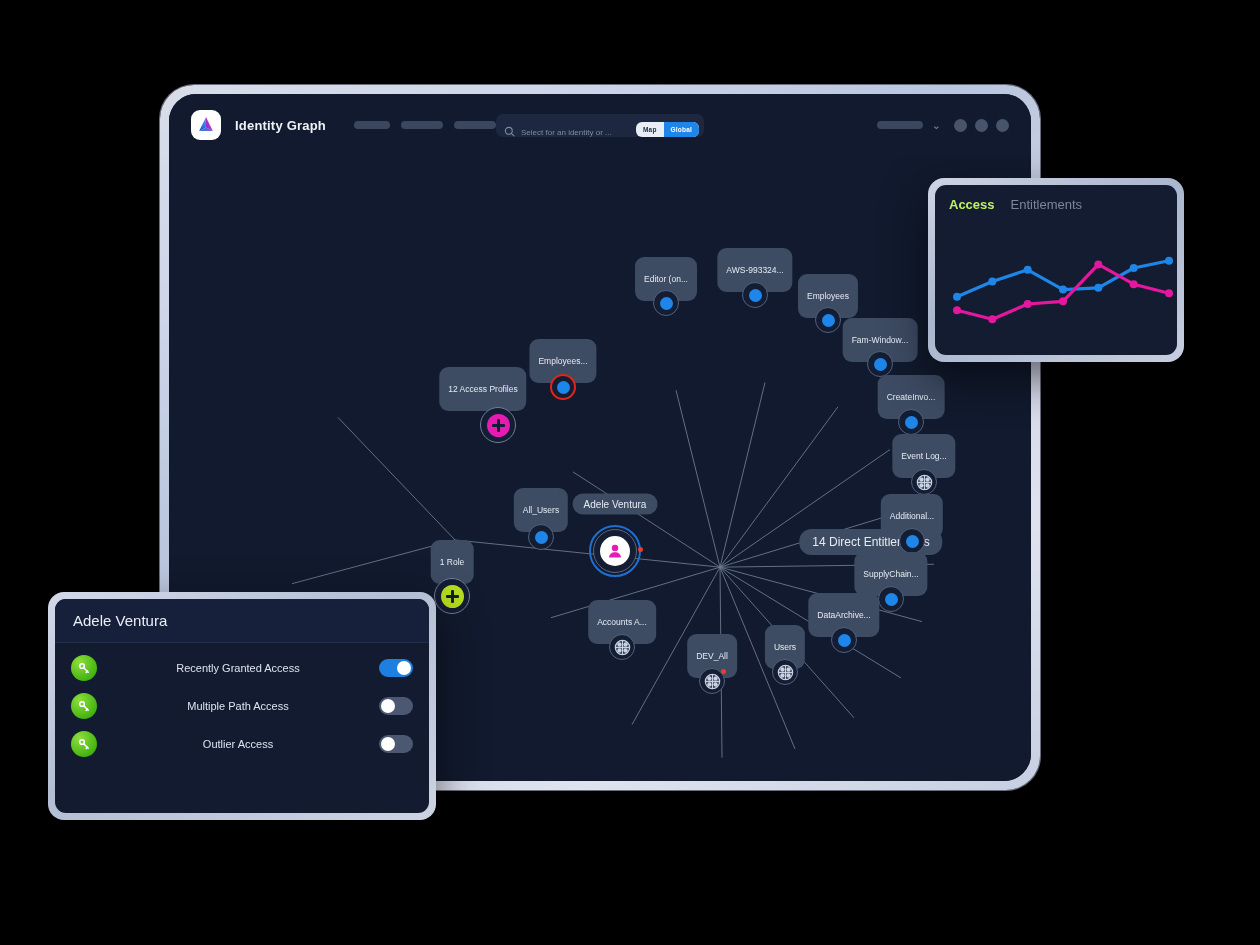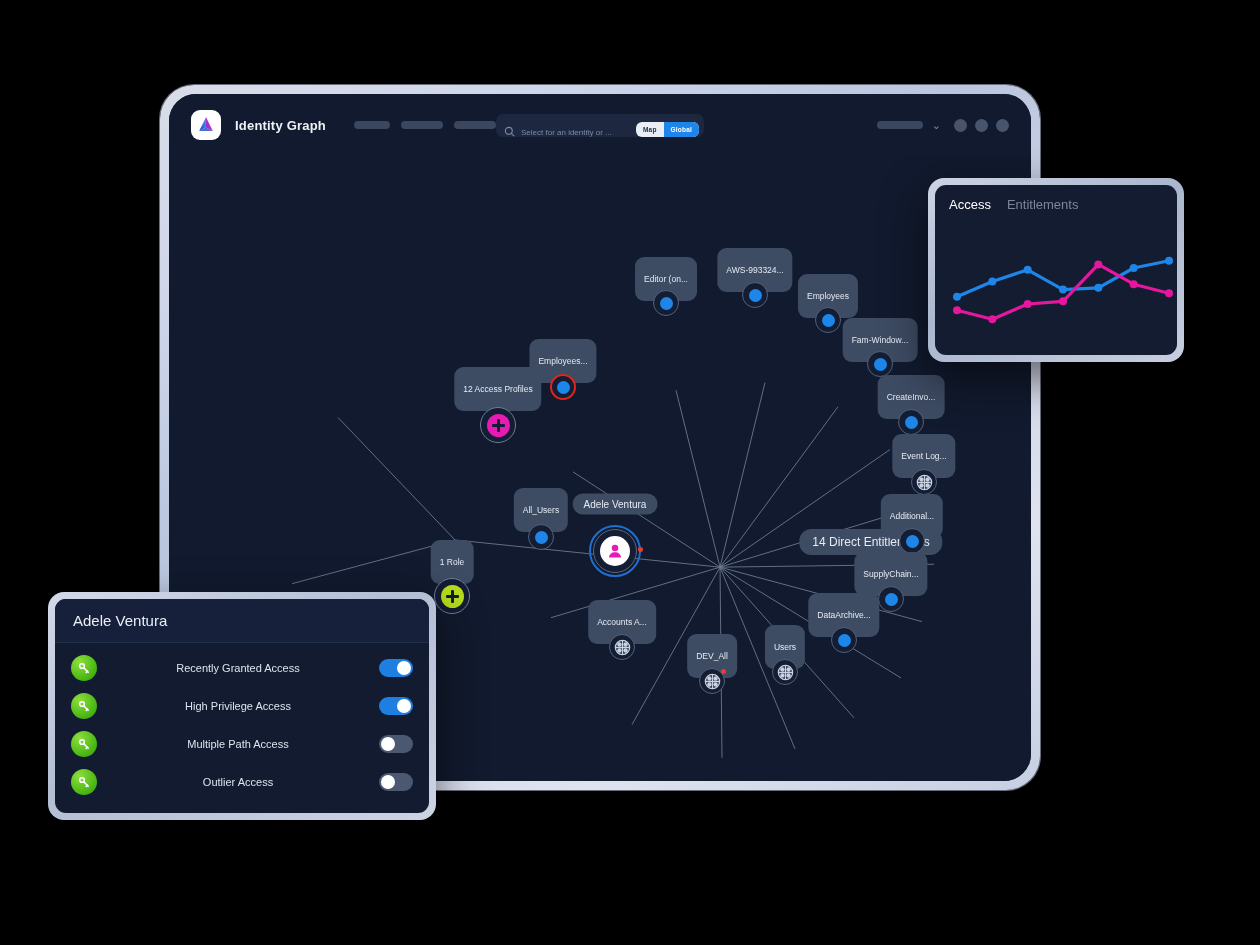--- a/index.html
+++ b/index.html
@@ -116,21 +116,21 @@
     background: linear-gradient(150deg,#cdd4e4,#aab6cd 45%,#c7cee0);
     padding: 7px;
     box-shadow: 0 16px 44px rgba(0,0,0,.55);
   }
   .chart-inner {
     width: 100%; height: 100%; background: #131c30; border-radius: 11px;
     padding: 12px 14px; position: relative; overflow: hidden;
   }
   .chart-tabs { display: flex; gap: 16px; align-items: baseline; }
   .chart-tab { font-size: 13px; color: #7a869e; }
-  .chart-tab.active { color: #ffffff; font-weight: normal; }
+  .chart-tab.active { color: #bef264; font-weight: bold; }
   .chart-svg { position: absolute; left: 6px; top: 46px; width: 244px; height: 112px; }
 
   
   .access-panel {
     position: absolute; left: 48px; top: 592px;
     width: 388px; height: 228px;
     border-radius: 16px;
     background: linear-gradient(150deg,#d3d9e8,#b3bed4 45%,#ccd3e3);
     padding: 7px;
     box-shadow: 0 18px 46px rgba(0,0,0,.55);
@@ -231,21 +231,21 @@
             <line x1="551" y1="423" x2="732" y2="537"></line>
             <line x1="551" y1="423" x2="685" y2="578"></line>
             <line x1="551" y1="423" x2="626" y2="610"></line>
             <line x1="551" y1="423" x2="553" y2="619"></line>
             <line x1="551" y1="423" x2="463" y2="585"></line>
             <line x1="551" y1="423" x2="382" y2="475"></line>
             <line x1="551" y1="423" x2="404" y2="325"></line>
           </g>
         </svg>
 
-        <div class="node-label" style="left:329px; top:233px;text-align:center;">12 Access Profiles</div>
+        <div class="node-label" style="left:314px; top:233px;text-align:center;">12 Access Profiles</div>
         <div class="node" style="left:329px; top:269px;">
           <div class="plus-ring">
             <div class="plus-core" style="background:#e51bb4;"></div>
           </div>
         </div>
 
         <div class="node-label" style="left:283px; top:406px;">1 Role</div>
         <div class="node" style="left:283px; top:440px;">
           <div class="plus-ring">
             <div class="plus-core" style="background:#b8dd1d;"></div>
@@ -442,46 +442,33 @@
             </div>
           </div>
           <div class="access-row">
             <div class="key-badge">
               <svg width="14" height="14" viewBox="0 0 20 20">
                 <circle cx="7.2" cy="7.2" r="3.3" fill="none" stroke="#fff" stroke-width="2.2"></circle>
                 <path d="M9.6 9.6 L16 16" stroke="#fff" stroke-width="2.2" stroke-linecap="round"></path>
                 <path d="M13.2 16.2 L15 14.4" stroke="#fff" stroke-width="2.2" stroke-linecap="round"></path>
               </svg>
             </div>
-            <div class="access-label">High Privilege Access</div>
-            <div class="toggle on">
+            <div class="access-label">Multiple Path Access</div>
+            <div class="toggle off">
               <div class="knob"></div>
             </div>
           </div>
           <div class="access-row">
             <div class="key-badge">
               <svg width="14" height="14" viewBox="0 0 20 20">
                 <circle cx="7.2" cy="7.2" r="3.3" fill="none" stroke="#fff" stroke-width="2.2"></circle>
                 <path d="M9.6 9.6 L16 16" stroke="#fff" stroke-width="2.2" stroke-linecap="round"></path>
                 <path d="M13.2 16.2 L15 14.4" stroke="#fff" stroke-width="2.2" stroke-linecap="round"></path>
               </svg>
             </div>
-            <div class="access-label">Multiple Path Access</div>
-            <div class="toggle off">
-              <div class="knob"></div>
-            </div>
-          </div>
-          <div class="access-row">
-            <div class="key-badge">
-              <svg width="14" height="14" viewBox="0 0 20 20">
-                <circle cx="7.2" cy="7.2" r="3.3" fill="none" stroke="#fff" stroke-width="2.2"></circle>
-                <path d="M9.6 9.6 L16 16" stroke="#fff" stroke-width="2.2" stroke-linecap="round"></path>
-                <path d="M13.2 16.2 L15 14.4" stroke="#fff" stroke-width="2.2" stroke-linecap="round"></path>
-              </svg>
-            </div>
             <div class="access-label">Outlier Access</div>
             <div class="toggle off">
               <div class="knob"></div>
             </div>
           </div>
         </div>
     </div>
   </div>
 
 </div>

